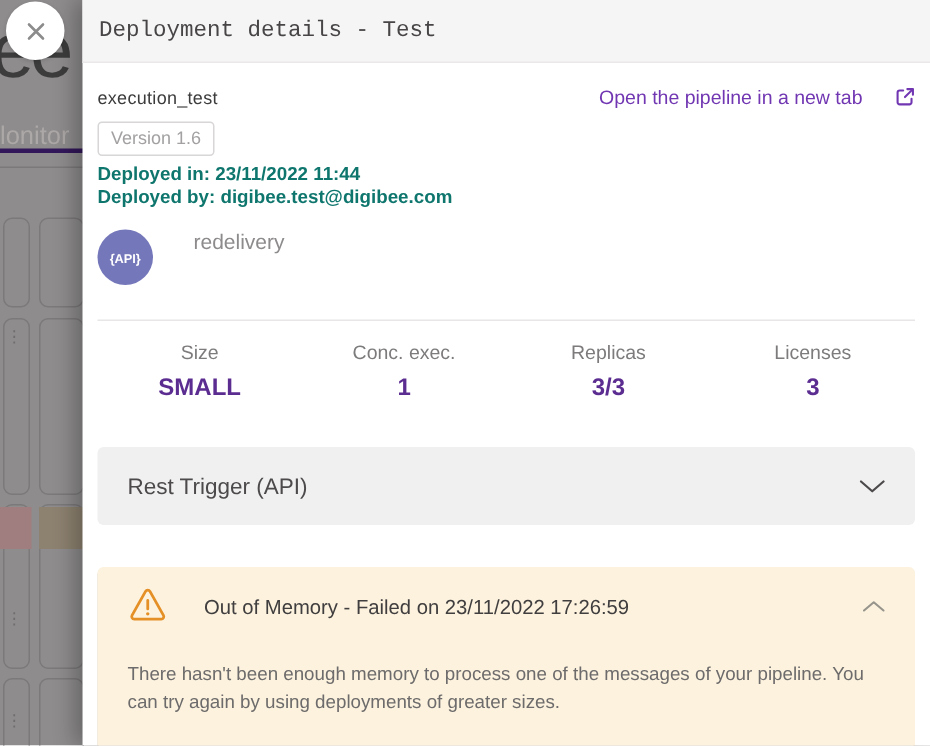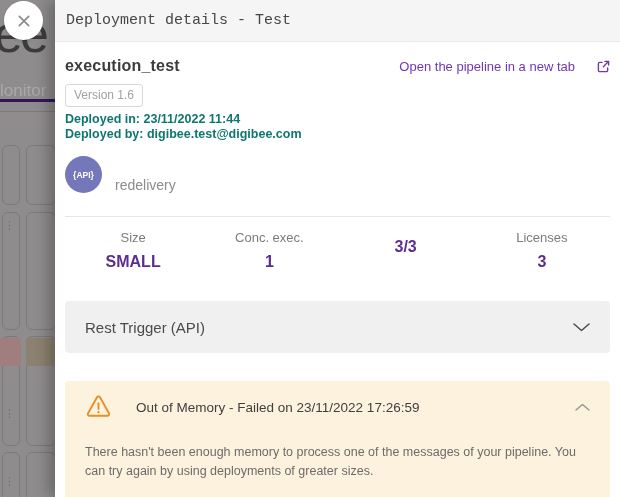--- a/index.html
+++ b/index.html
@@ -25,31 +25,31 @@
   
   .drawer { position:absolute; left:55px; top:0; width:565px; height:497px; background:#ffffff;
     z-index:20; box-shadow:-6px 0 14px rgba(0,0,0,0.28); }
   .drawer-header { height:42px; background:#f6f5f5; border-bottom:1px solid #eae8e8;
     display:flex; align-items:center; padding-left:11px; }
   .drawer-title { font-size:15px; color:#474545;font-family:Liberation Mono, monospace; }
 
   .drawer-body { padding:0 10px; }
 
   .name-row { margin-top:15px; display:flex; align-items:center; justify-content:space-between; }
-  .pipe-name { font-size:16px; font-weight:bold; color:#3c3c3c; letter-spacing:0.2px; }
+  .pipe-name { font-size:12px; font-weight:normal; color:#3c3c3c; letter-spacing:0.2px; }
   .open-link { display:flex; align-items:center; gap:22px; font-size:13px; color:#7136b2;
     text-decoration:none; cursor:pointer; }
 
   .version-badge { display:inline-block; margin-top:9px; border:1px solid #d8d6d6; border-radius:3px;
     padding:3px 8px 4px; font-size:12px; color:#a3a1a1; }
 
   .deploy-info { margin-top:5px; font-size:12.5px; color:#0f766e; line-height:14px;font-weight:bold; }
   .deploy-info div { margin-top:1px; }
 
-  .avatar-row { margin-top:15px; display:flex; align-items:flex-end; gap:13px; }
+  .avatar-row { margin-top:15px; display:flex; align-items:flex-start; gap:27px; }
   .avatar { width:37px; height:37px; border-radius:50%; background:#7577bb; color:#ffffff;
     display:flex; align-items:center; justify-content:center; font-size:8.5px; font-weight:bold; }
   .avatar-label { font-size:14px; color:#8d8b8b; }
 
   .divider { margin-top:23px; border-top:1px solid #e8e6e6; }
 
   .stats-row { margin-top:13px; display:flex; text-align:center; }
   .stat { flex:1; }
   .stat-label { font-size:13px; color:#7d7b7b; }
   .stat-value { margin-top:8px; font-size:16px; font-weight:bold; color:#5c2d91; }
@@ -140,20 +140,21 @@
       <div class="stats-row">
         <div class="stat">
           <div class="stat-label">Size</div>
           <div class="stat-value">SMALL</div>
         </div>
         <div class="stat">
           <div class="stat-label">Conc. exec.</div>
           <div class="stat-value">1</div>
         </div>
         <div class="stat">
+          <div class="stat-label">Replicas</div>
           <div class="stat-value">3/3</div>
         </div>
         <div class="stat">
           <div class="stat-label">Licenses</div>
           <div class="stat-value">3</div>
         </div>
       </div>
 
       <div class="accordion">
         <span class="accordion-title">Rest Trigger (API)</span>

